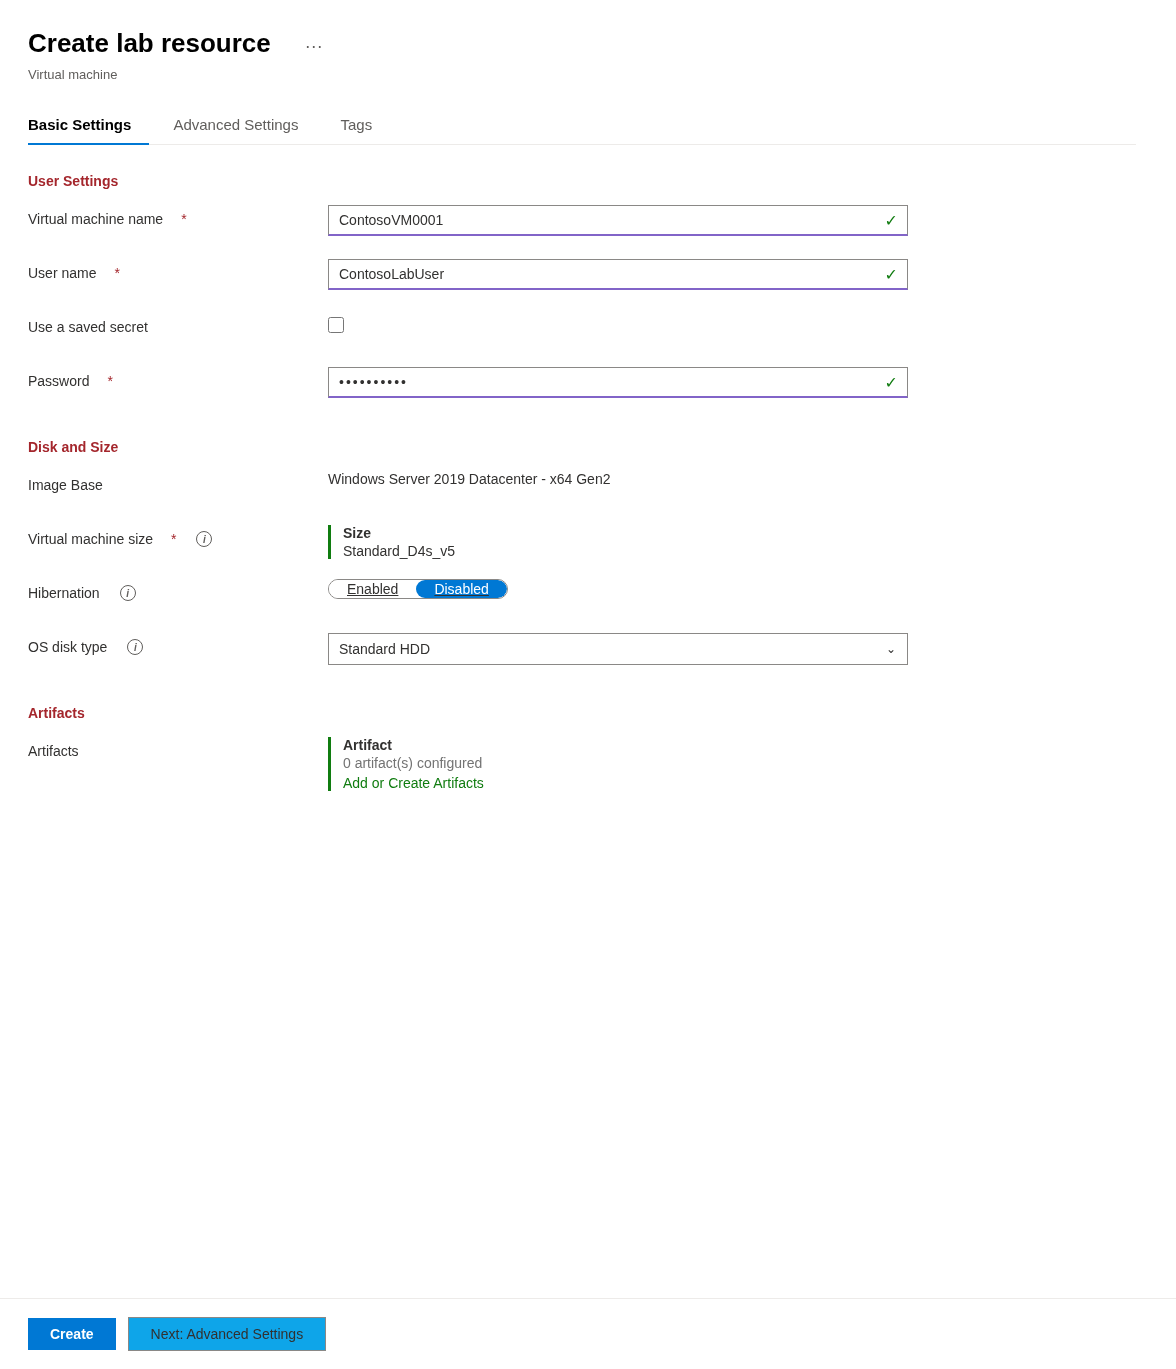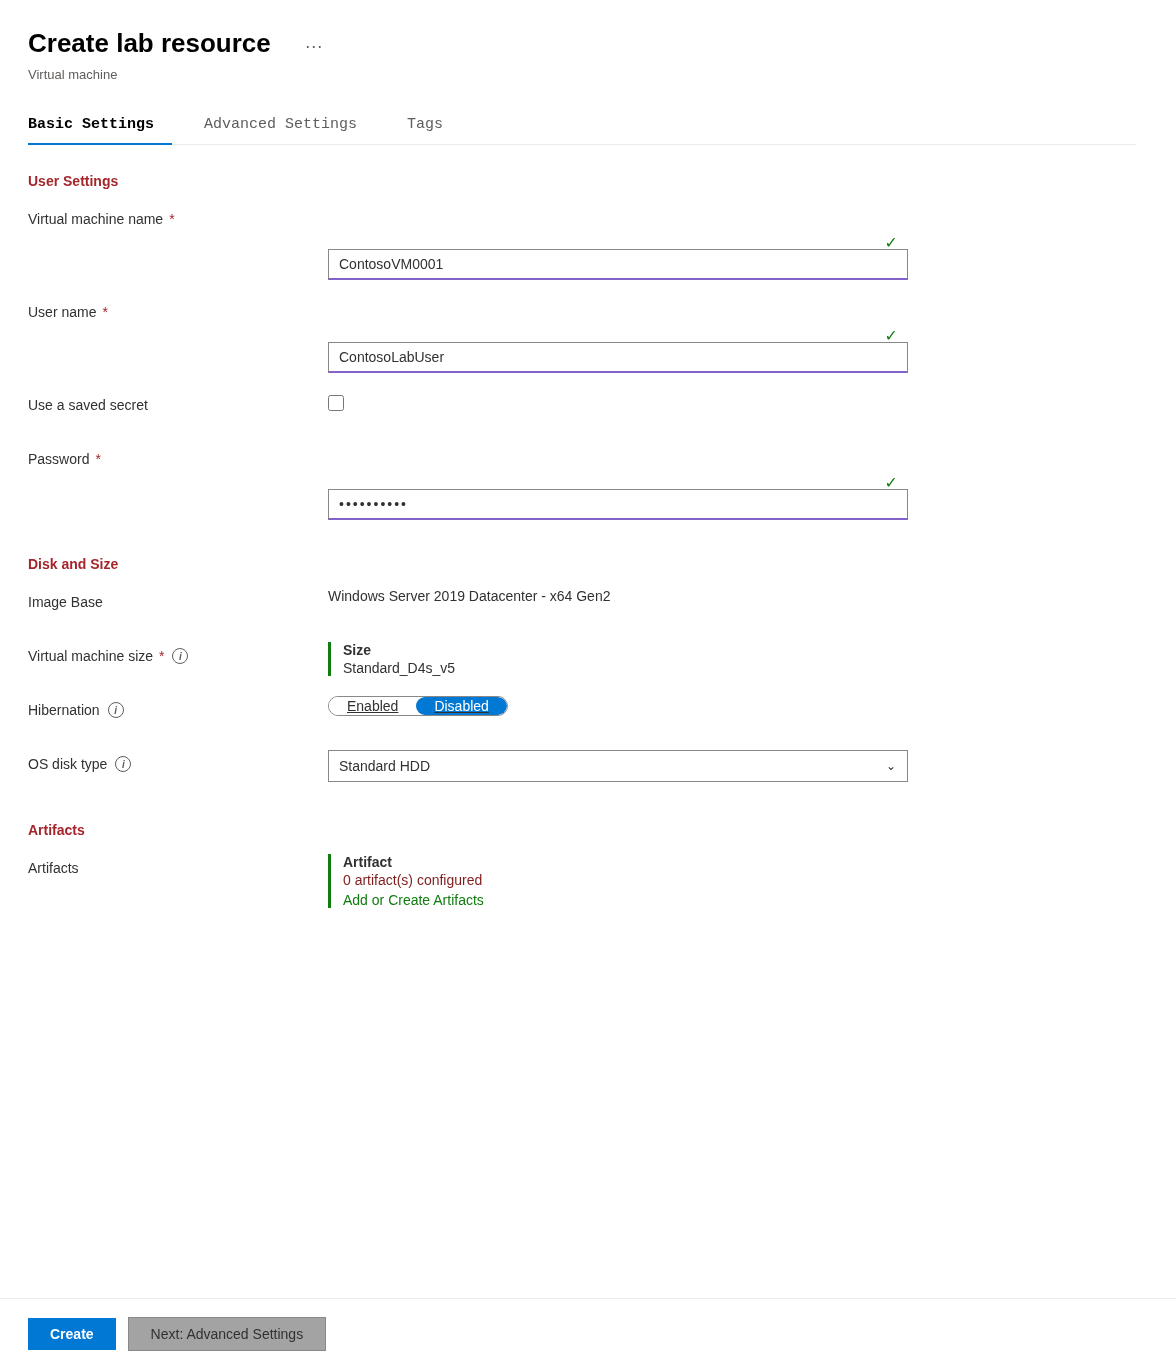--- a/index.html
+++ b/index.html
@@ -34,22 +34,21 @@
       color: #605e5c;
       font-size: 18px;
       cursor: pointer;
       vertical-align: middle;
     }
     
     .tabs {
       display: flex;
       border-bottom: 1px solid #edebe9;
       margin-bottom: 28px;
-      gap: 8px;
-      font-family: Liberation Mono, monospace;
+      gap: 0;
     }
     .tab {
       padding: 10px 18px 10px 0;
       margin-right: 24px;
       cursor: pointer;
       font-size: 15px;
       color: #605e5c;
       border-bottom: 2px solid transparent;
       margin-bottom: -1px;
       white-space: nowrap;
@@ -75,21 +74,21 @@
       min-height: 36px;
     }
     .form-label {
       width: 300px;
       min-width: 300px;
       font-size: 14px;
       color: #323130;
       padding-top: 6px;
       display: flex;
       align-items: center;
-      gap: 4px;
+      gap: 16px;
     }
     .required-star {
       color: #a4262c;
       margin-left: 2px;
     }
     .form-control {
       flex: 1;
       max-width: 580px;
     }
     .input-wrapper {
@@ -99,21 +98,20 @@
     }
     .input-wrapper input {
       width: 100%;
       border: 1px solid #8a8886;
       border-bottom: 2px solid #8264c8;
       padding: 6px 36px 6px 10px;
       font-size: 14px;
       color: #323130;
       outline: none;
       background: #fff;
-      margin-top: 44px;
     }
     .checkmark-icon {
       position: absolute;
       right: 10px;
       color: #107c10;
       font-size: 16px;
     }
     
     .checkbox-wrapper {
       display: flex;
@@ -226,21 +224,21 @@
       border-left: 3px solid #107c10;
       padding-left: 12px;
     }
     .artifact-block .artifact-label {
       font-weight: 600;
       font-size: 14px;
       color: #323130;
     }
     .artifact-block .artifact-count {
       font-size: 14px;
-      color: #7f1d1d;
+      color: #737373;
       margin-top: 2px;
     }
     .artifact-block .artifact-link {
       color: #107c10;
       font-size: 14px;
       text-decoration: none;
       cursor: pointer;
       margin-top: 4px;
       display: block;
     }
@@ -257,21 +255,21 @@
       background: #0078d4;
       color: #fff;
       border: none;
       padding: 8px 22px;
       font-size: 14px;
       font-weight: 600;
       cursor: pointer;
       min-width: 80px;
     }
     .btn-next {
-      background: #a3a3a3;
+      background: #0ea5e9;
       color: #323130;
       border: 1px solid #8a8886;
       padding: 8px 22px;
       font-size: 14px;
       cursor: pointer;
     }
   </style>
 </head>
 <body>
 

